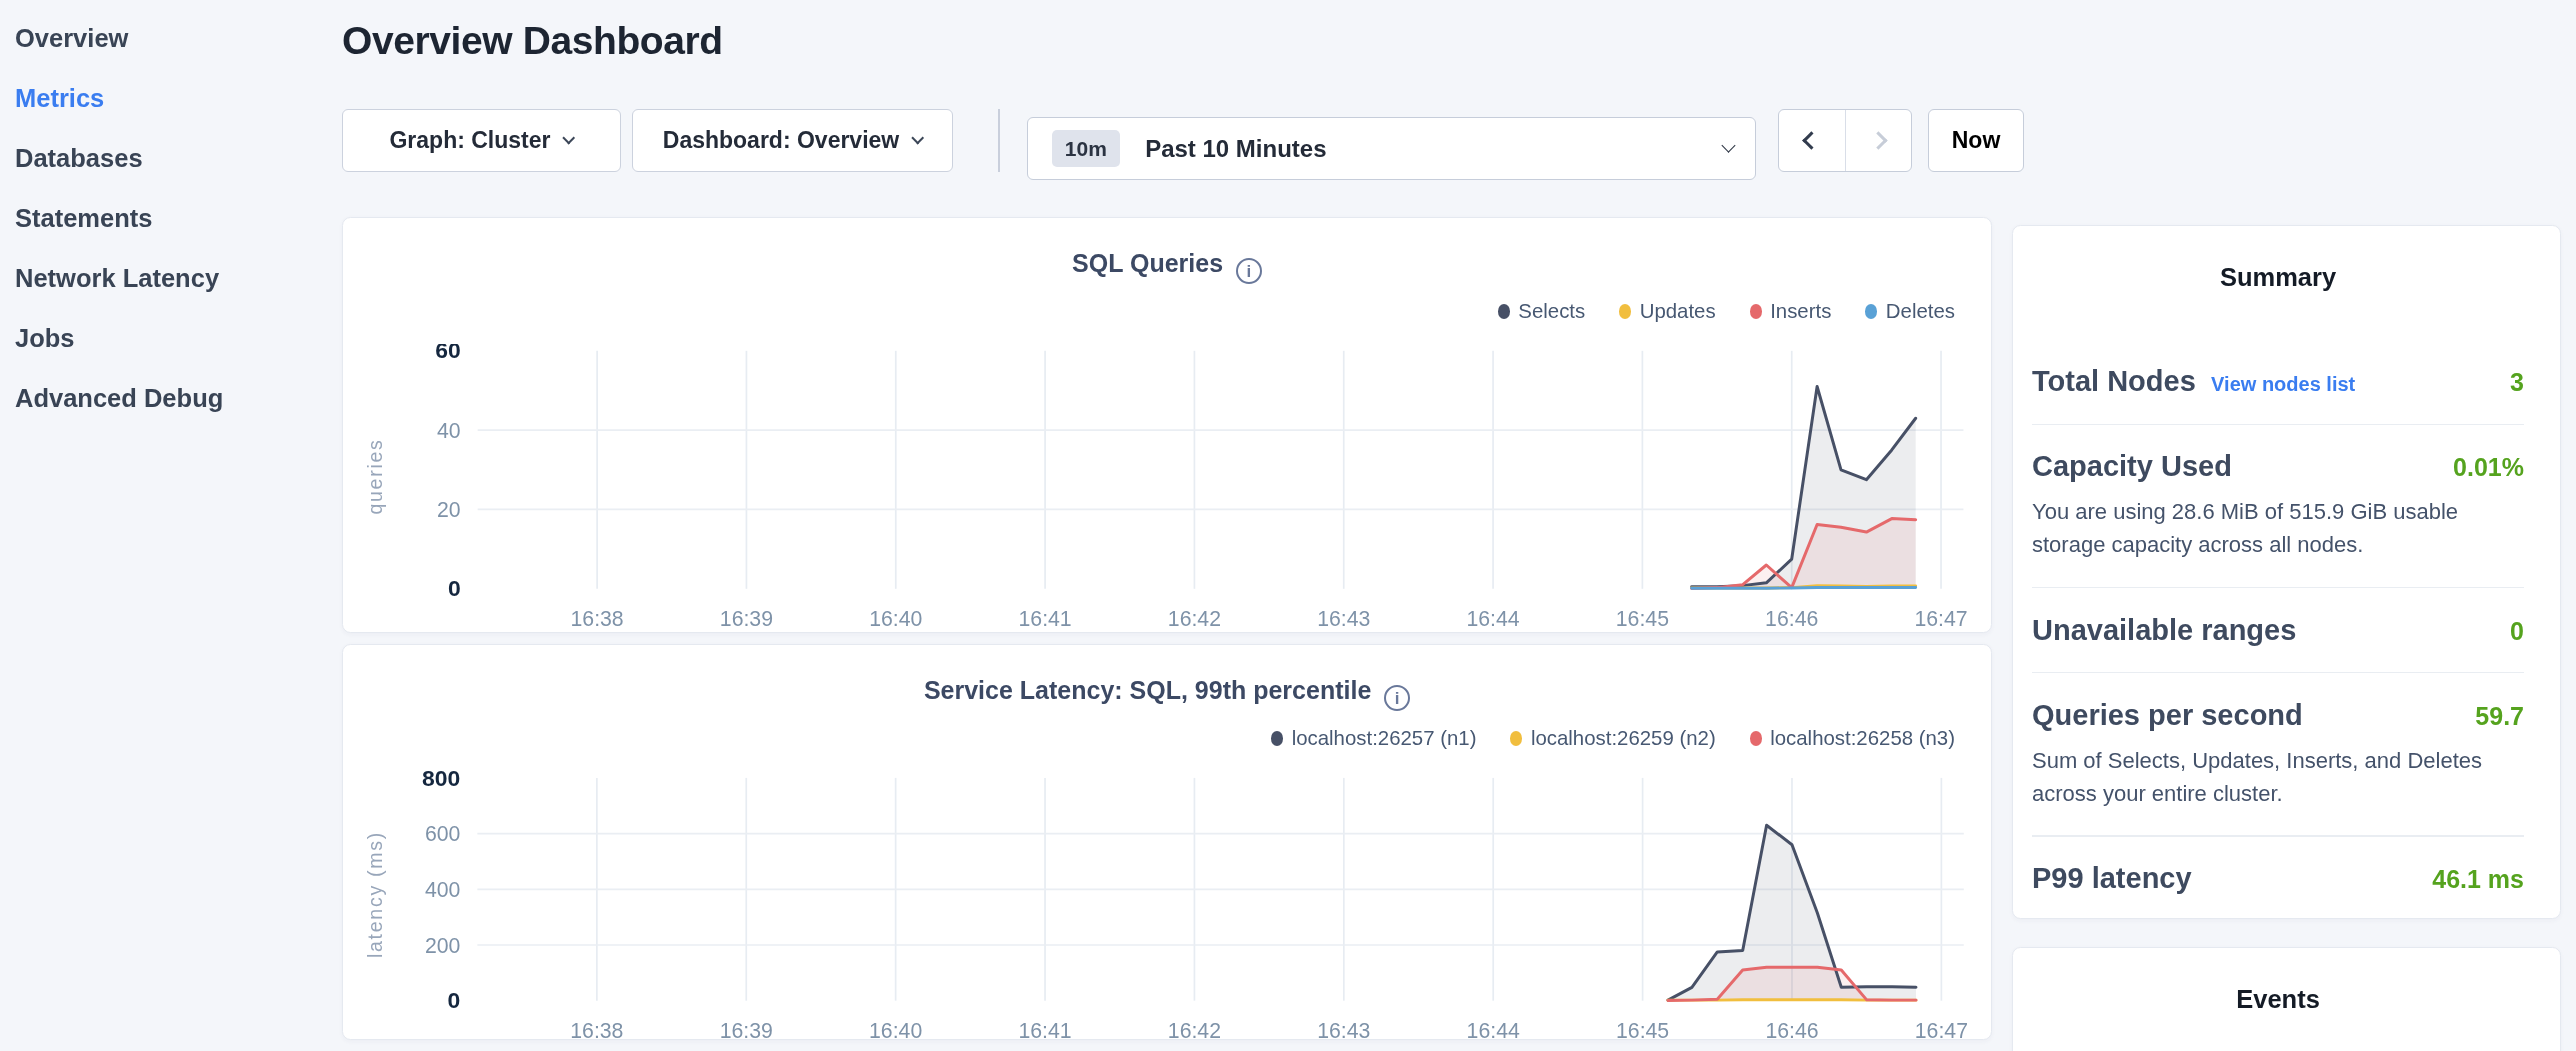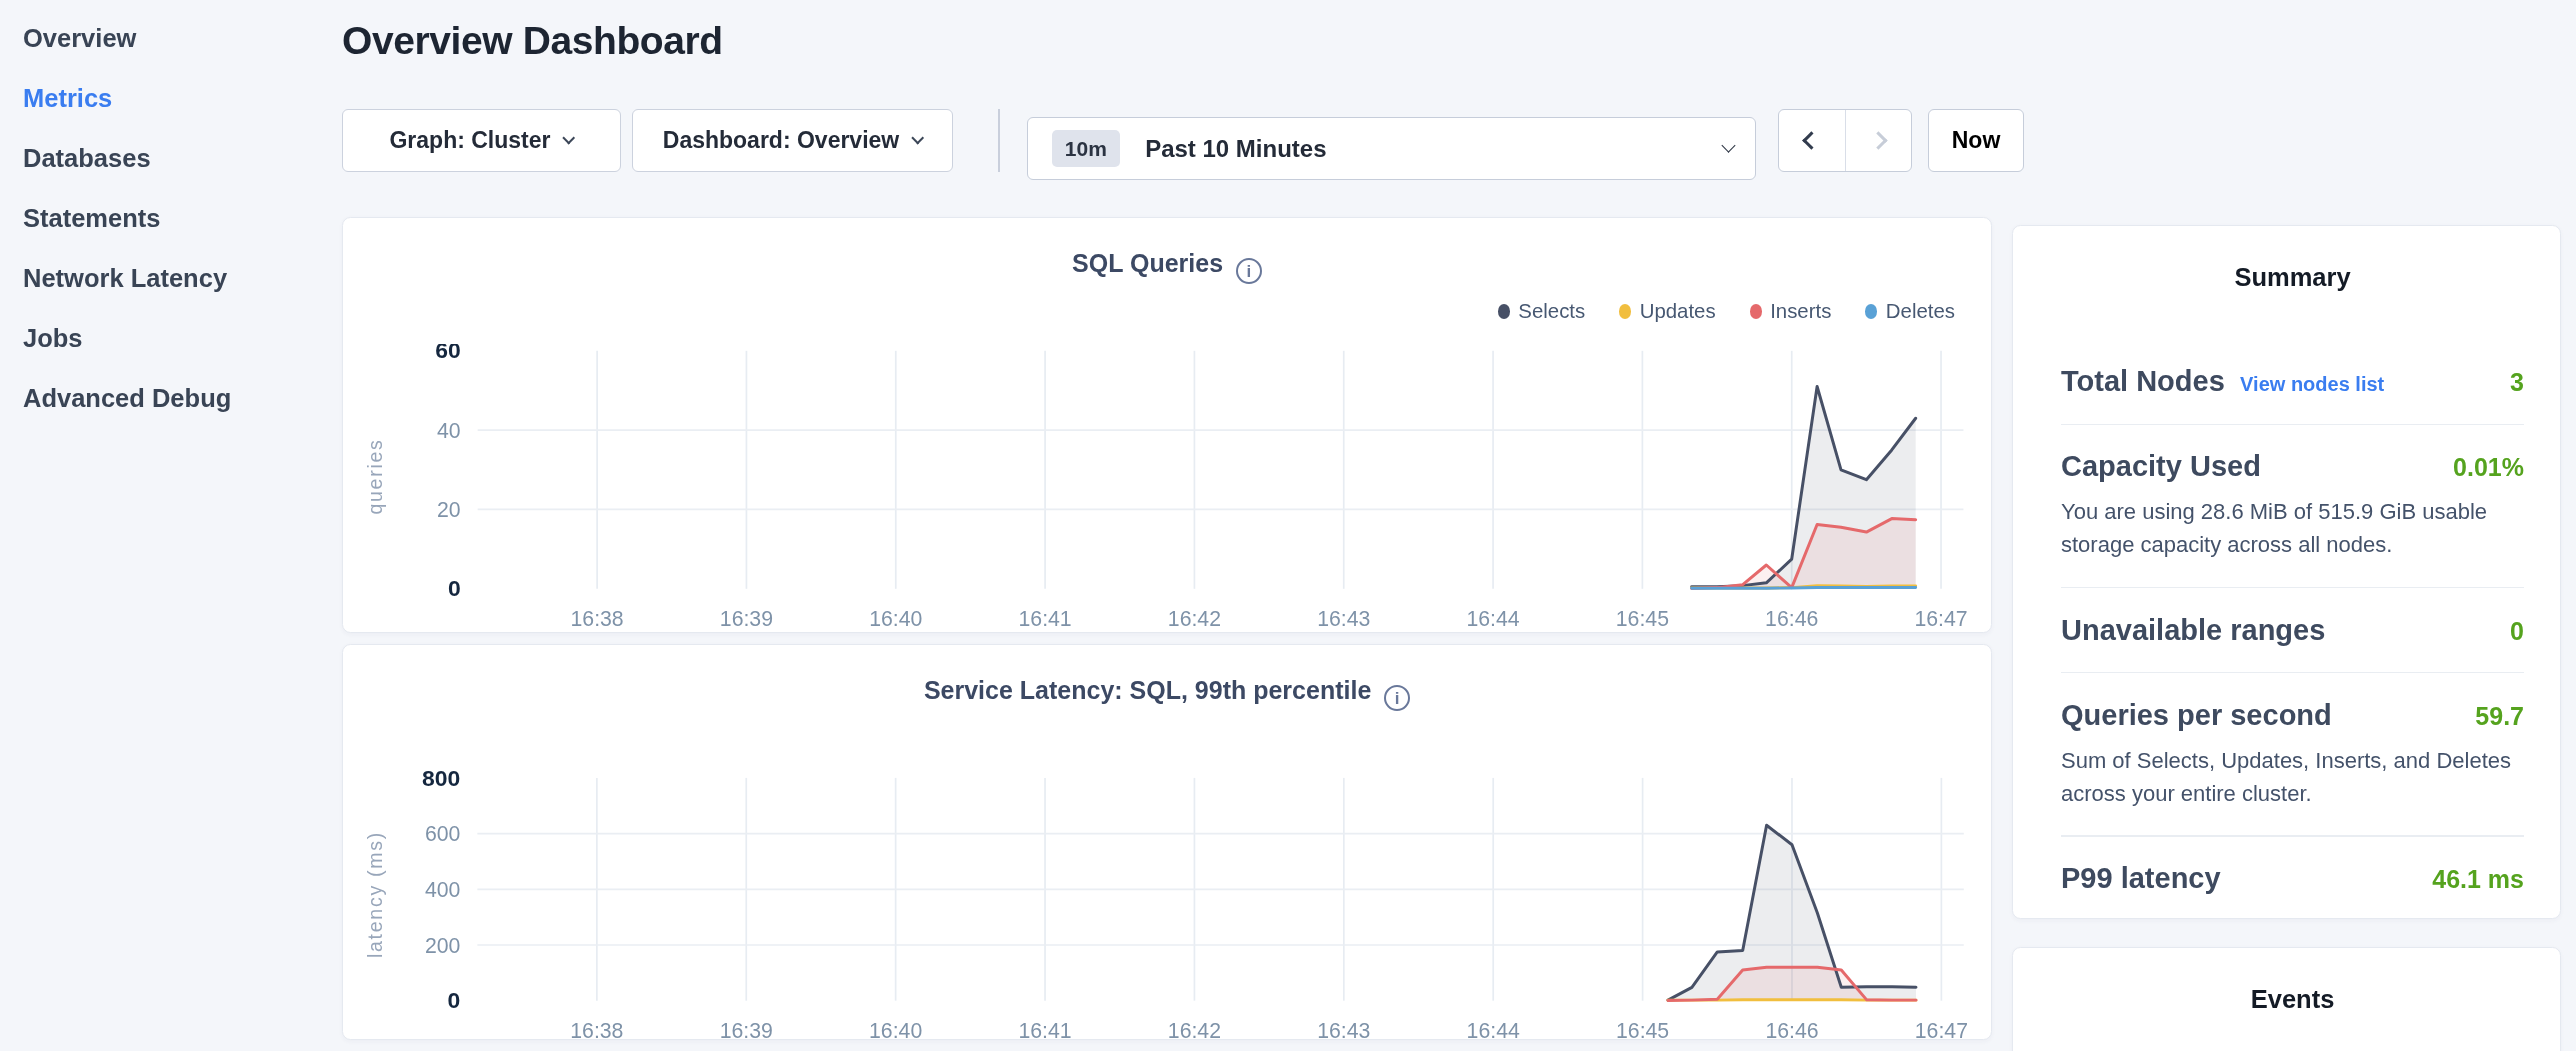--- a/index.html
+++ b/index.html
@@ -9,21 +9,21 @@
     background:#f4f6fa;
     color:#394455;
     position:relative;
   }
   .app { position:absolute; inset:0; }
 
   
   .sidebar { position:absolute; left:0; top:8.5px; width:332px; }
   .sidebar .nav-item {
     height:60px; display:flex; align-items:center;
-    padding-left:23px; font-size:25.5px; font-weight:600;
+    padding-left:15px; font-size:25.5px; font-weight:600;
     color:#394455; cursor:pointer; white-space:nowrap;
   }
   .sidebar .nav-item.active { color:#3a7df0; }
 
   
   .page-title {
     position:absolute; left:342px; top:18.7px;
     font-size:39px; font-weight:600; color:#1d2532; letter-spacing:-0.4px;
   }
   .controls { position:absolute; left:342px; top:109px; height:63px; }
@@ -106,21 +106,21 @@
   .plot-1 { height:289px; }
   .plot-2 { height:274px; }
   .ylab {
     position:absolute; left:-53px; width:170px; text-align:center;
     font-size:19.6px; color:#98a6ba; letter-spacing:1.7px;
     transform:rotate(-90deg); transform-origin:center;
   }
   svg text { font-family:"Liberation Sans", sans-serif; }
 
   
-  .panel-inner { padding:37px 36px 0 48px; }
+  .panel-inner { padding:37px 36px 0 19px; }
   .panel-heading { text-align:center; font-size:25.5px; font-weight:700; color:#141b26; }
   .summary-rows { margin-top:73px; }
   .srow { display:flex; align-items:baseline; }
   .srow-label { font-size:29px; font-weight:700; color:#3e4a5f; }
   .srow-link { font-size:20px; font-weight:700; color:#3a7df0; margin-left:15.3px; cursor:pointer; }
   .srow-value { margin-left:auto; font-size:25px; font-weight:700; color:#55a31e; }
   .srow-sub { margin-top:12px; font-size:22px; line-height:1.5; color:#44526a; }
   .s-divider { height:1.3px; background:#e9edf2; margin:25.5px 0; }
 </style>
 </head>
@@ -224,20 +224,34 @@
           <polyline points="1586.265326633166,287.06666666666666 1616.130653266332,287.06666666666666 1645.9959798994978,287.06666666666666 1674.1045226130657,287.06666666666666 1703.9698492462314,286.6 1733.8351758793972,284.26666666666665 1761.943718592965,284.73333333333335 1791.809045226131,285.2 1821.6743718592968,284.73333333333335 1849.7829145728647,284.73333333333335" fill="none" stroke="#f1be3e" stroke-width="3.5" stroke-linejoin="round" stroke-linecap="round"></polyline>
           <polyline points="1586.265326633166,287.53333333333336 1616.130653266332,286.6 1645.9959798994978,283.3333333333333 1674.1045226130657,260 1703.9698492462314,286.6 1733.8351758793972,212.4 1761.943718592965,215.66666666666666 1791.809045226131,221.26666666666665 1821.6743718592968,205.4 1849.7829145728647,206.8" fill="none" stroke="#e5696b" stroke-width="3.5" stroke-linejoin="round" stroke-linecap="round"></polyline>
           <polyline points="1586.265326633166,287.3 1616.130653266332,287.3 1645.9959798994978,287.3 1674.1045226130657,287.3 1703.9698492462314,287.06666666666666 1733.8351758793972,286.6 1761.943718592965,286.6 1791.809045226131,286.6 1821.6743718592968,286.6 1849.7829145728647,286.6" fill="none" stroke="#59a1d6" stroke-width="3.5" stroke-linejoin="round" stroke-linecap="round"></polyline>
         </svg></div>
   </div>
 
   <div class="card chart-card-2">
     <div class="chart-title-row">
       <span>Service Latency: SQL, 99th percentile</span><span class="info-icon"></span>
     </div>
+    <div class="legend">
+        <span class="legend-item">
+          <span class="legend-dot" style="background: rgb(71, 80, 102);"></span>
+          <span>localhost:26257 (n1)</span>
+        </span>
+        <span class="legend-item">
+          <span class="legend-dot" style="background: rgb(241, 190, 62);"></span>
+          <span>localhost:26259 (n2)</span>
+        </span>
+        <span class="legend-item">
+          <span class="legend-dot" style="background: rgb(229, 105, 107);"></span>
+          <span>localhost:26258 (n3)</span>
+        </span>
+      </div>
     <span class="ylab" style="top:238px;">latency (ms)</span>
     <div class="plot plot-2"><svg width="1648" height="274" viewBox="0 0 1938 322">
           <line x1="298.5427135678392" y1="8" x2="298.5427135678392" y2="270" stroke="#e7ecf2" stroke-width="2"></line>
           <text x="298.5427135678392" y="314" text-anchor="middle" font-size="25" fill="#7e92a8">16:38</text>
           <line x1="474.2211055276382" y1="8" x2="474.2211055276382" y2="270" stroke="#e7ecf2" stroke-width="2"></line>
           <text x="474.2211055276382" y="314" text-anchor="middle" font-size="25" fill="#7e92a8">16:39</text>
           <line x1="649.8994974874372" y1="8" x2="649.8994974874372" y2="270" stroke="#e7ecf2" stroke-width="2"></line>
           <text x="649.8994974874372" y="314" text-anchor="middle" font-size="25" fill="#7e92a8">16:40</text>
           <line x1="825.5778894472362" y1="8" x2="825.5778894472362" y2="270" stroke="#e7ecf2" stroke-width="2"></line>
           <text x="825.5778894472362" y="314" text-anchor="middle" font-size="25" fill="#7e92a8">16:41</text>

